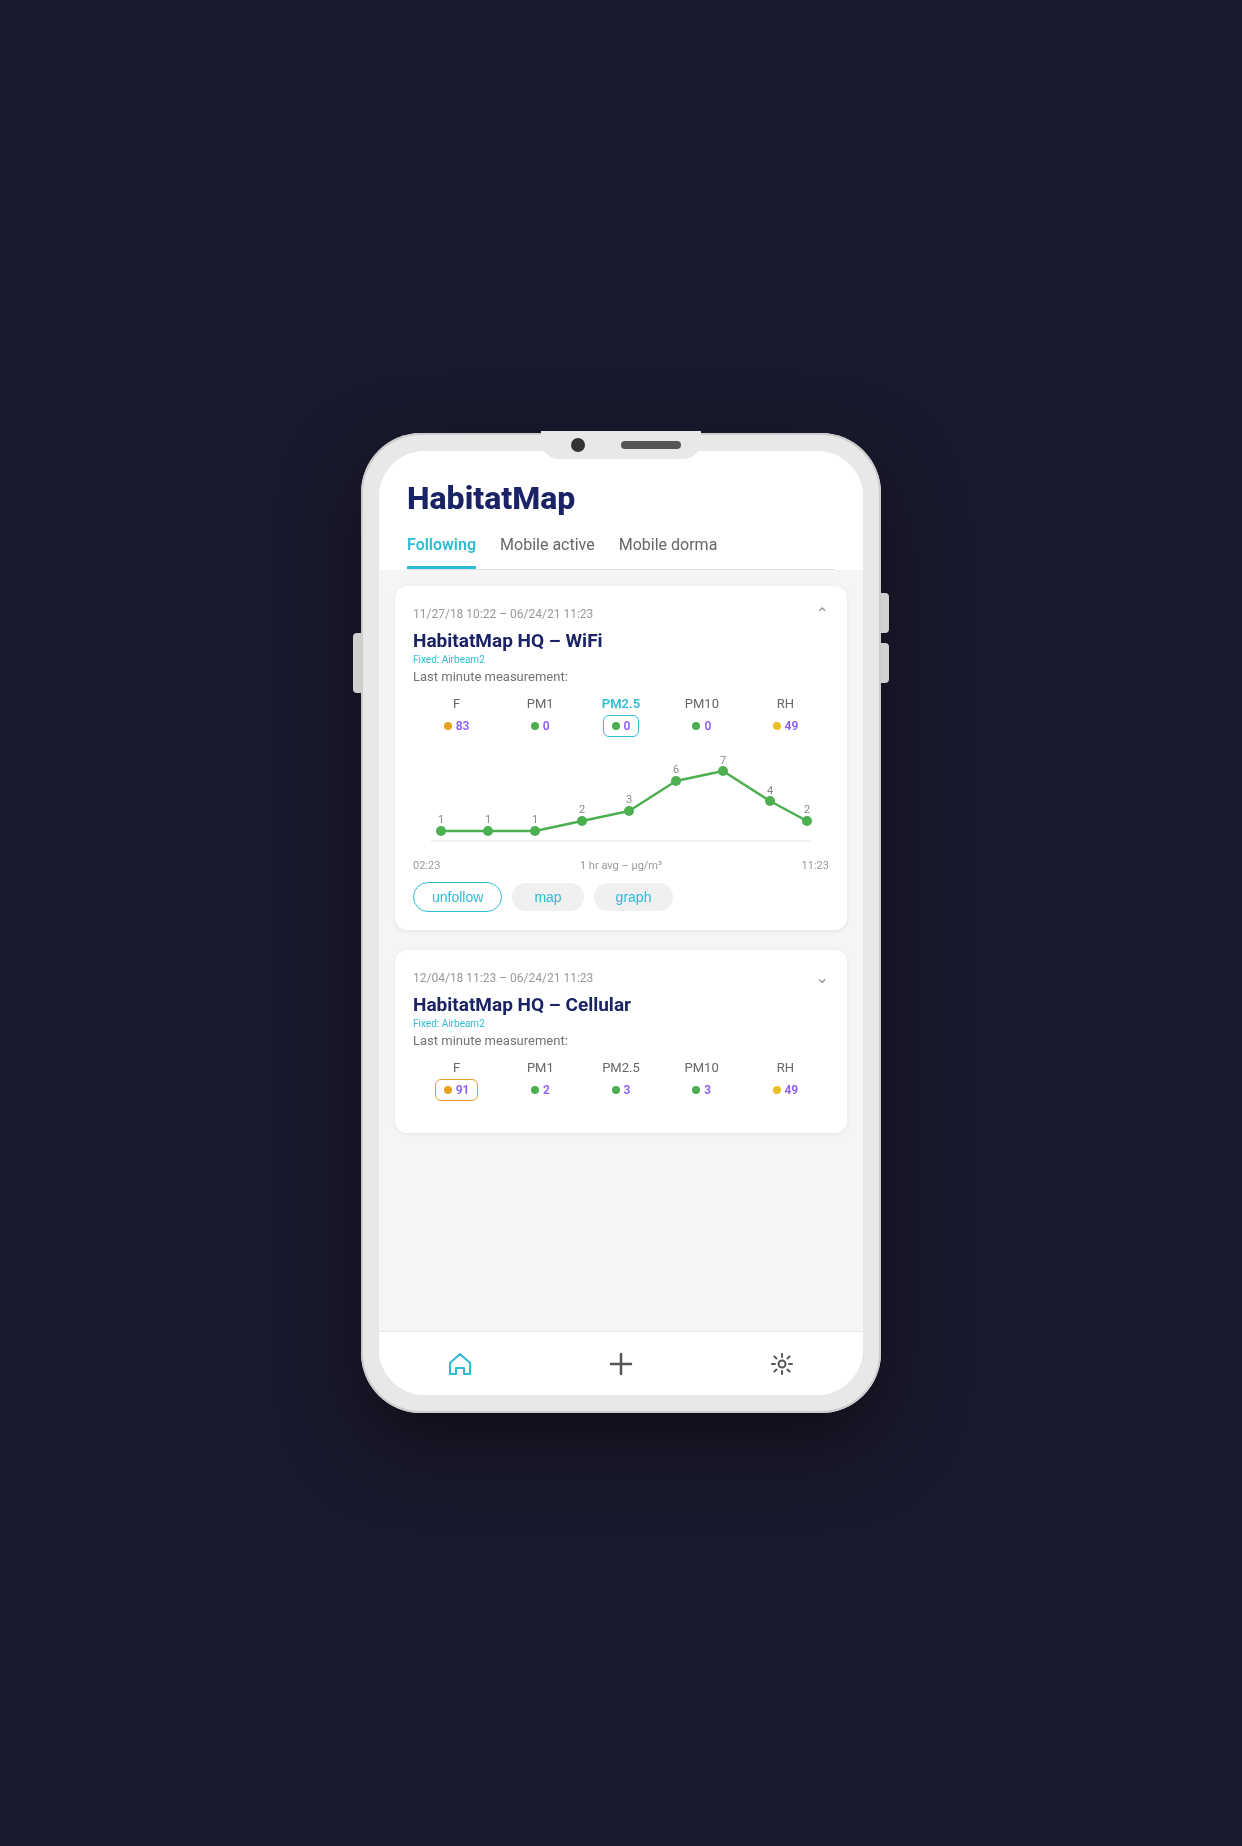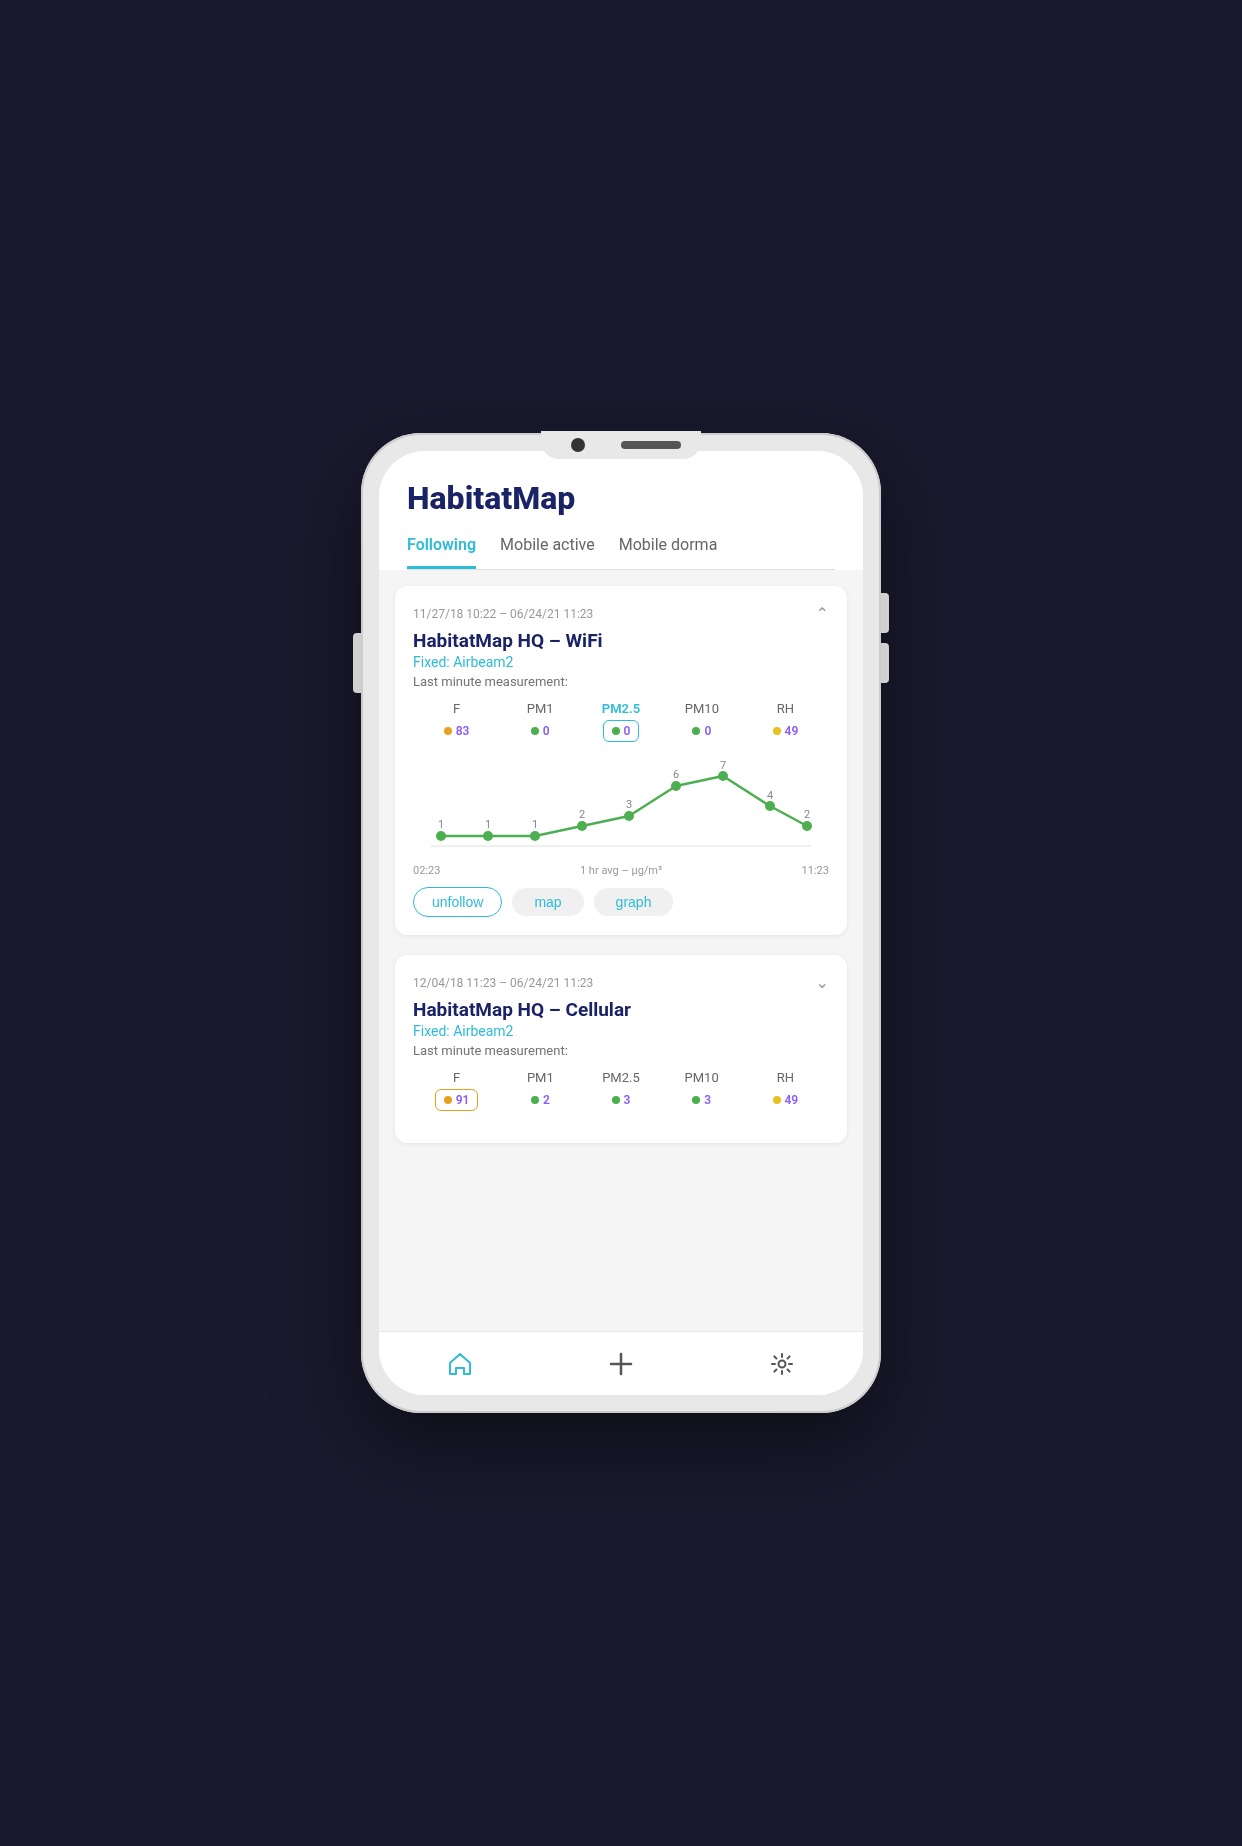--- a/index.html
+++ b/index.html
@@ -162,21 +162,21 @@
     }
 
     .card-title {
       font-size: 19px;
       font-weight: 700;
       color: #1a2366;
       margin-bottom: 2px;
     }
 
     .card-subtitle {
-      font-size: 14px;
+      font-size: 10px;
       color: #2ebcd6;
       margin-bottom: 4px;
     }
 
     .card-measurement-label {
       font-size: 13px;
       color: #737373;
       margin-bottom: 12px;
     }
 

